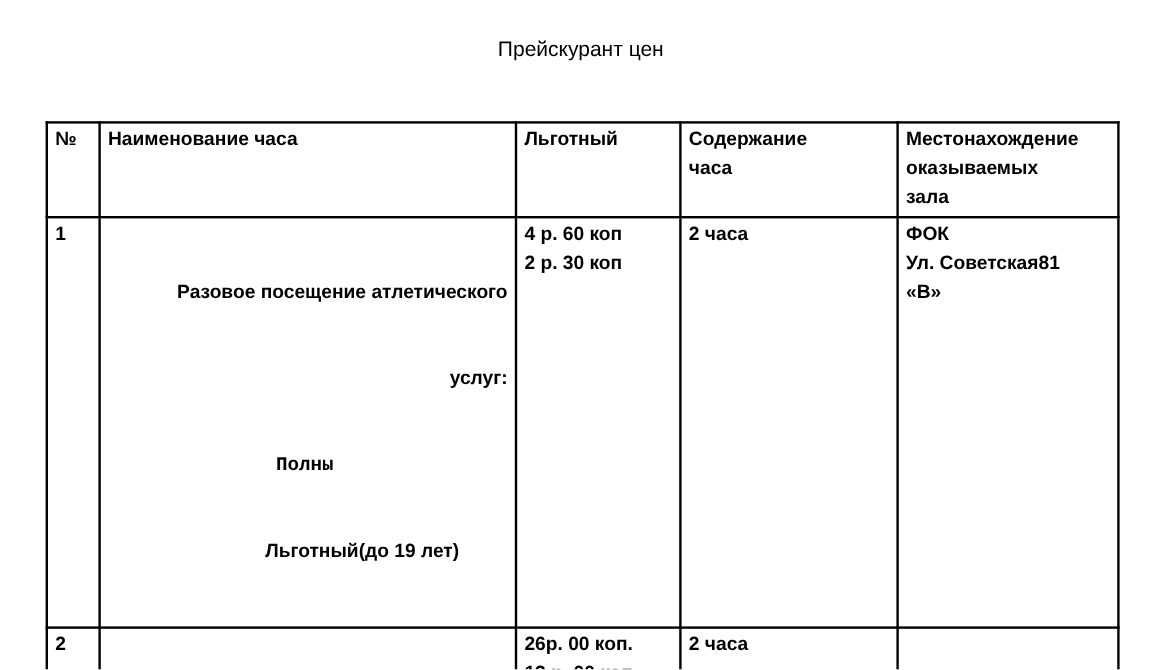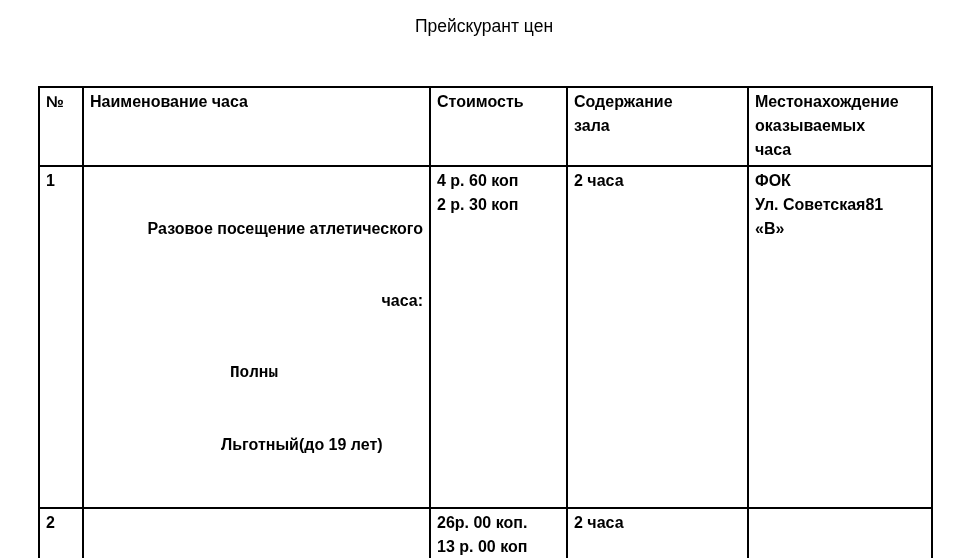--- a/index.html
+++ b/index.html
@@ -10,21 +10,21 @@
     font-family: "Liberation Sans", sans-serif;
   }
   .page {
     position: relative;
     width: 968px;
     height: 558px;
     background: #ffffff;
     overflow: hidden;
   }
   .doc-title {
-    margin-top: 13px;
+    margin-top: 28px;
     text-align: center;
     font-size: 17.5px;
     line-height: 26px;
     font-weight: 400;
   }
   table.price-table {
     border-collapse: collapse;
     table-layout: fixed;
     margin: 47px 0 0 38px;
   }
@@ -58,33 +58,33 @@
       <col style="width:347px">
       <col style="width:137px">
       <col style="width:181px">
       <col style="width:184px">
     </colgroup>
 
     <tbody>
         <tr style="height:79px">
       <th>№</th>
       <th>Наименование часа</th>
-      <th>Стоимость</th>
+      <th>Льготный</th>
       <th>Содержание
-зала</th>
+часа</th>
       <th>Местонахождение
 оказываемых
-часа</th>
+зала</th>
     </tr>
 
     <tr style="height:127px">
       <td>1</td>
       <td>
         <div class="ctr">Разовое посещение атлетического</div>
-        <div class="ctr">часа:</div>
+        <div class="ctr">услуг:</div>
         <div class="ind140">Полны</div>
         <div class="ind131">Льготный(до 19 лет)</div>
       </td>
       <td class="c-cost pad2">4 р. 60 коп
 2 р. 30 коп</td>
       <td class="c-content">2 часа</td>
       <td class="c-loc">ФОК
 Ул. Советская81
 «В»</td>
     </tr>

